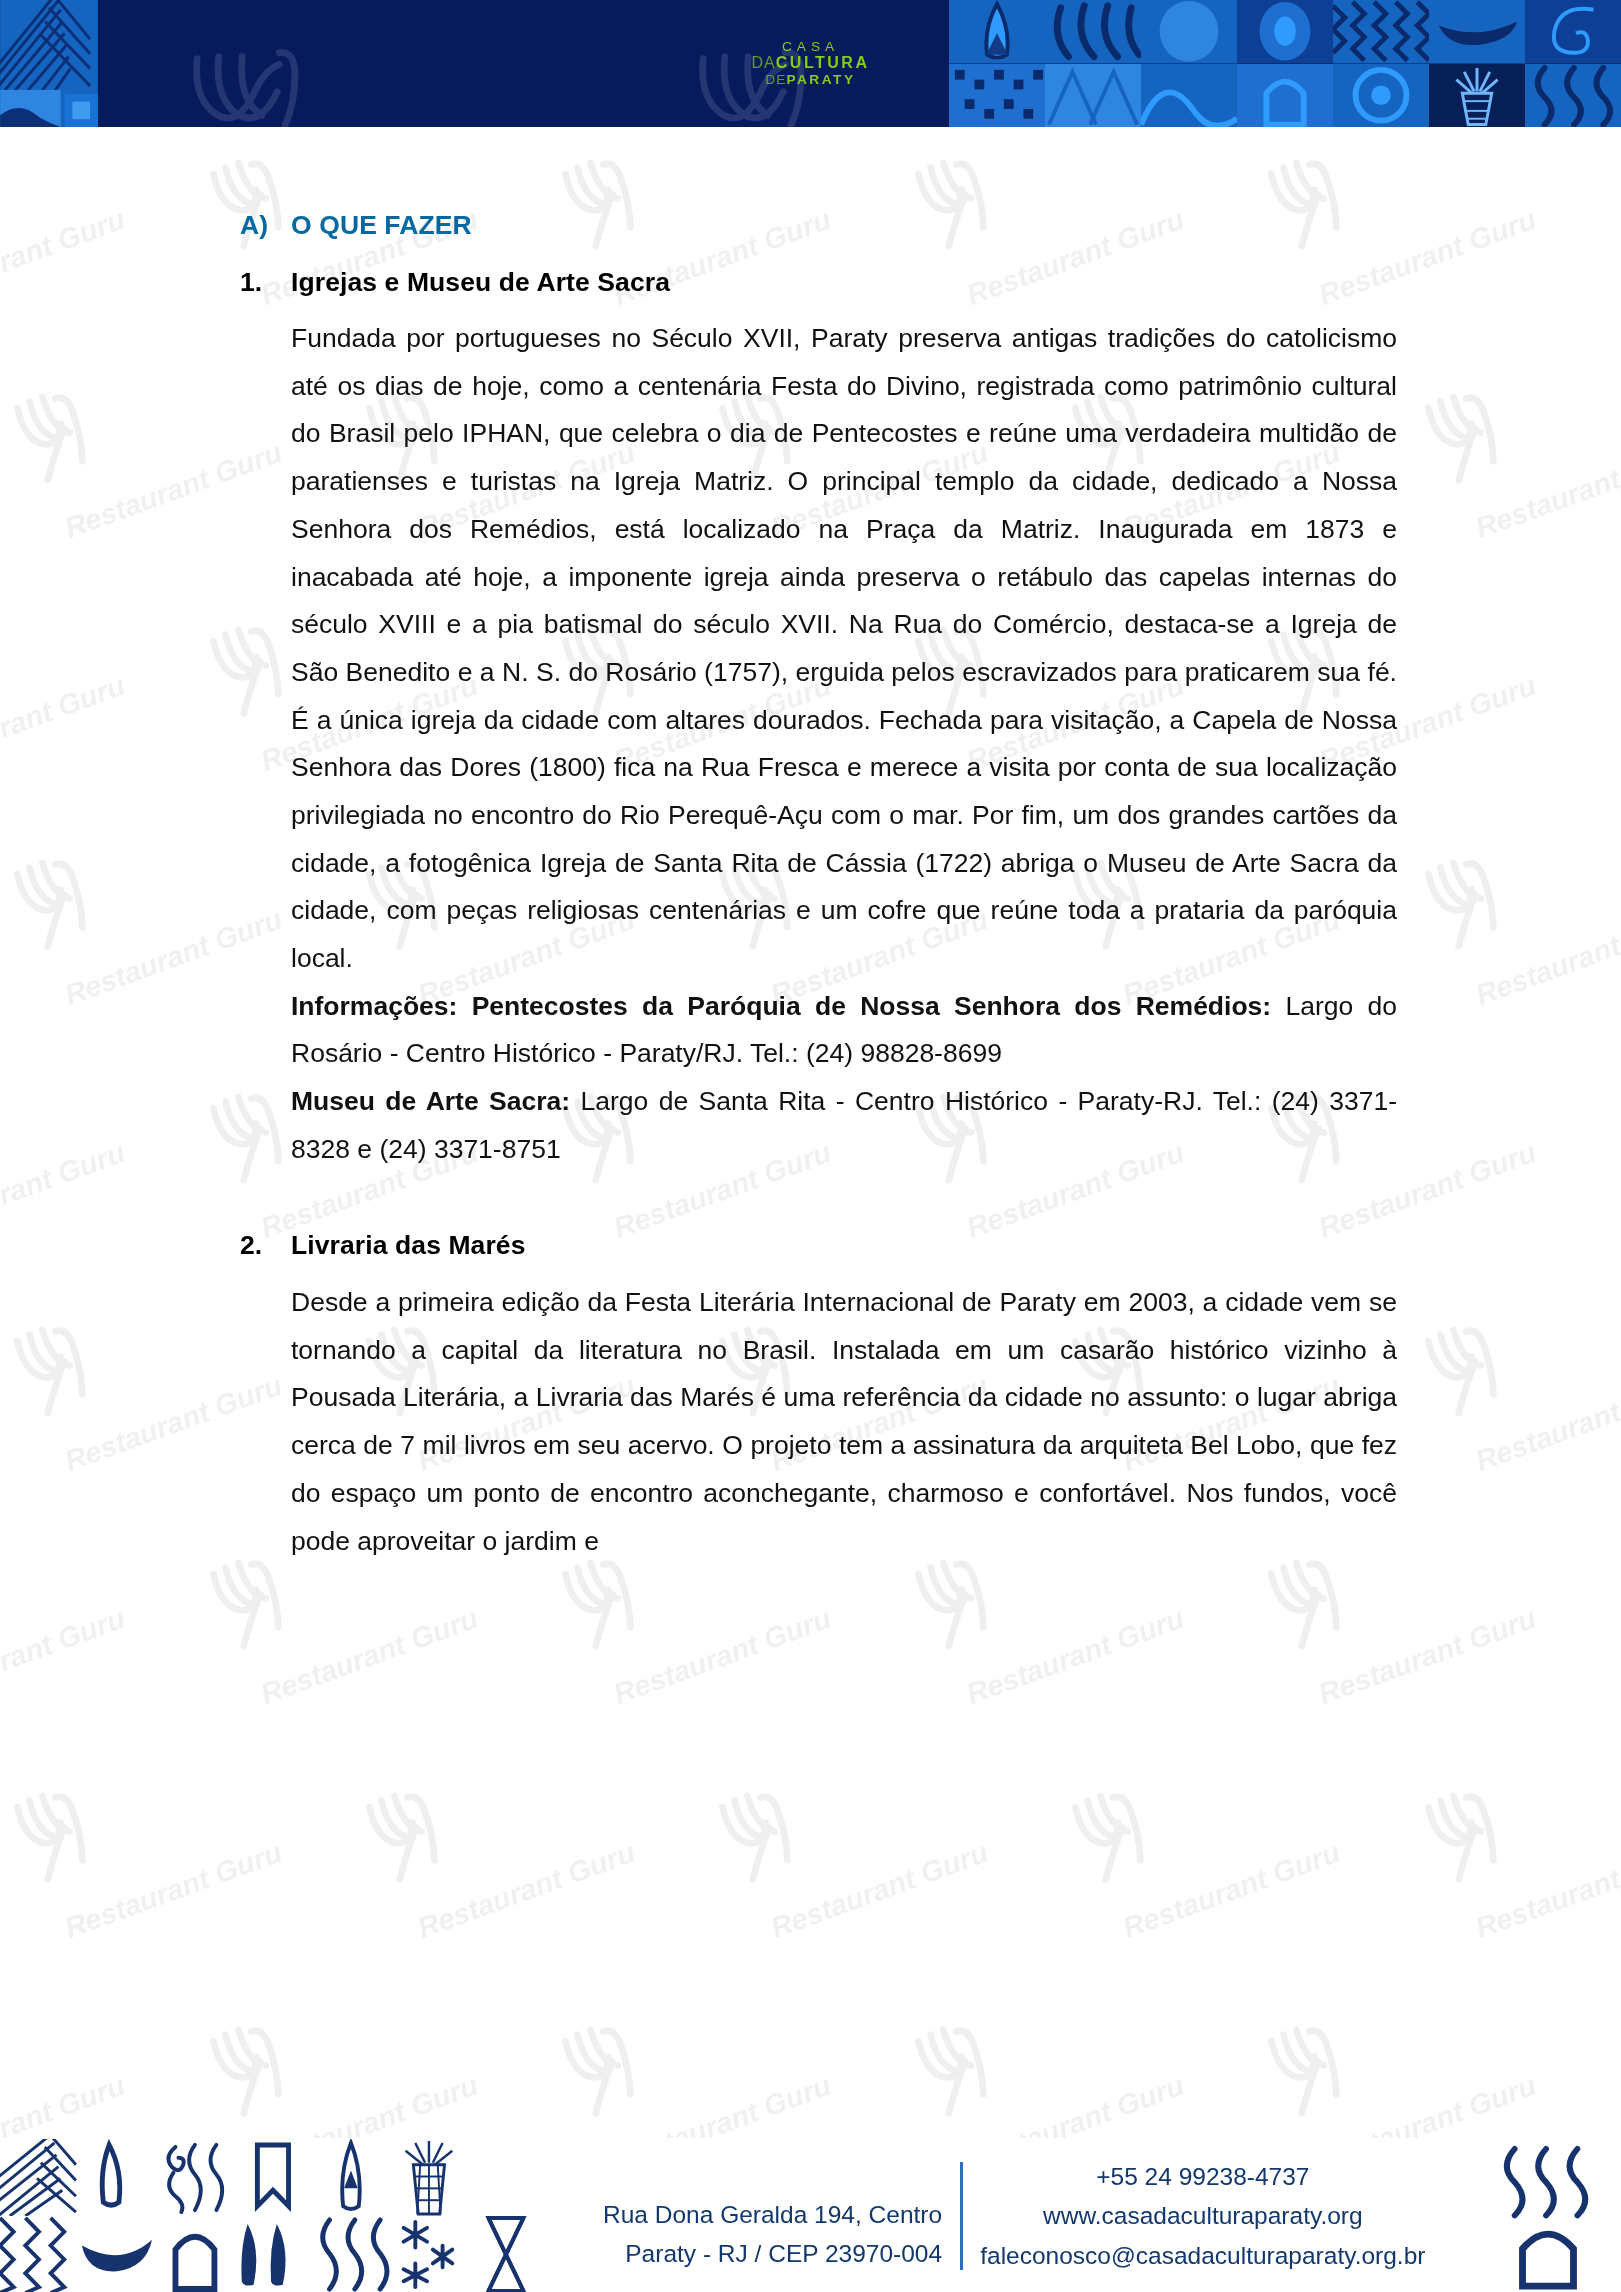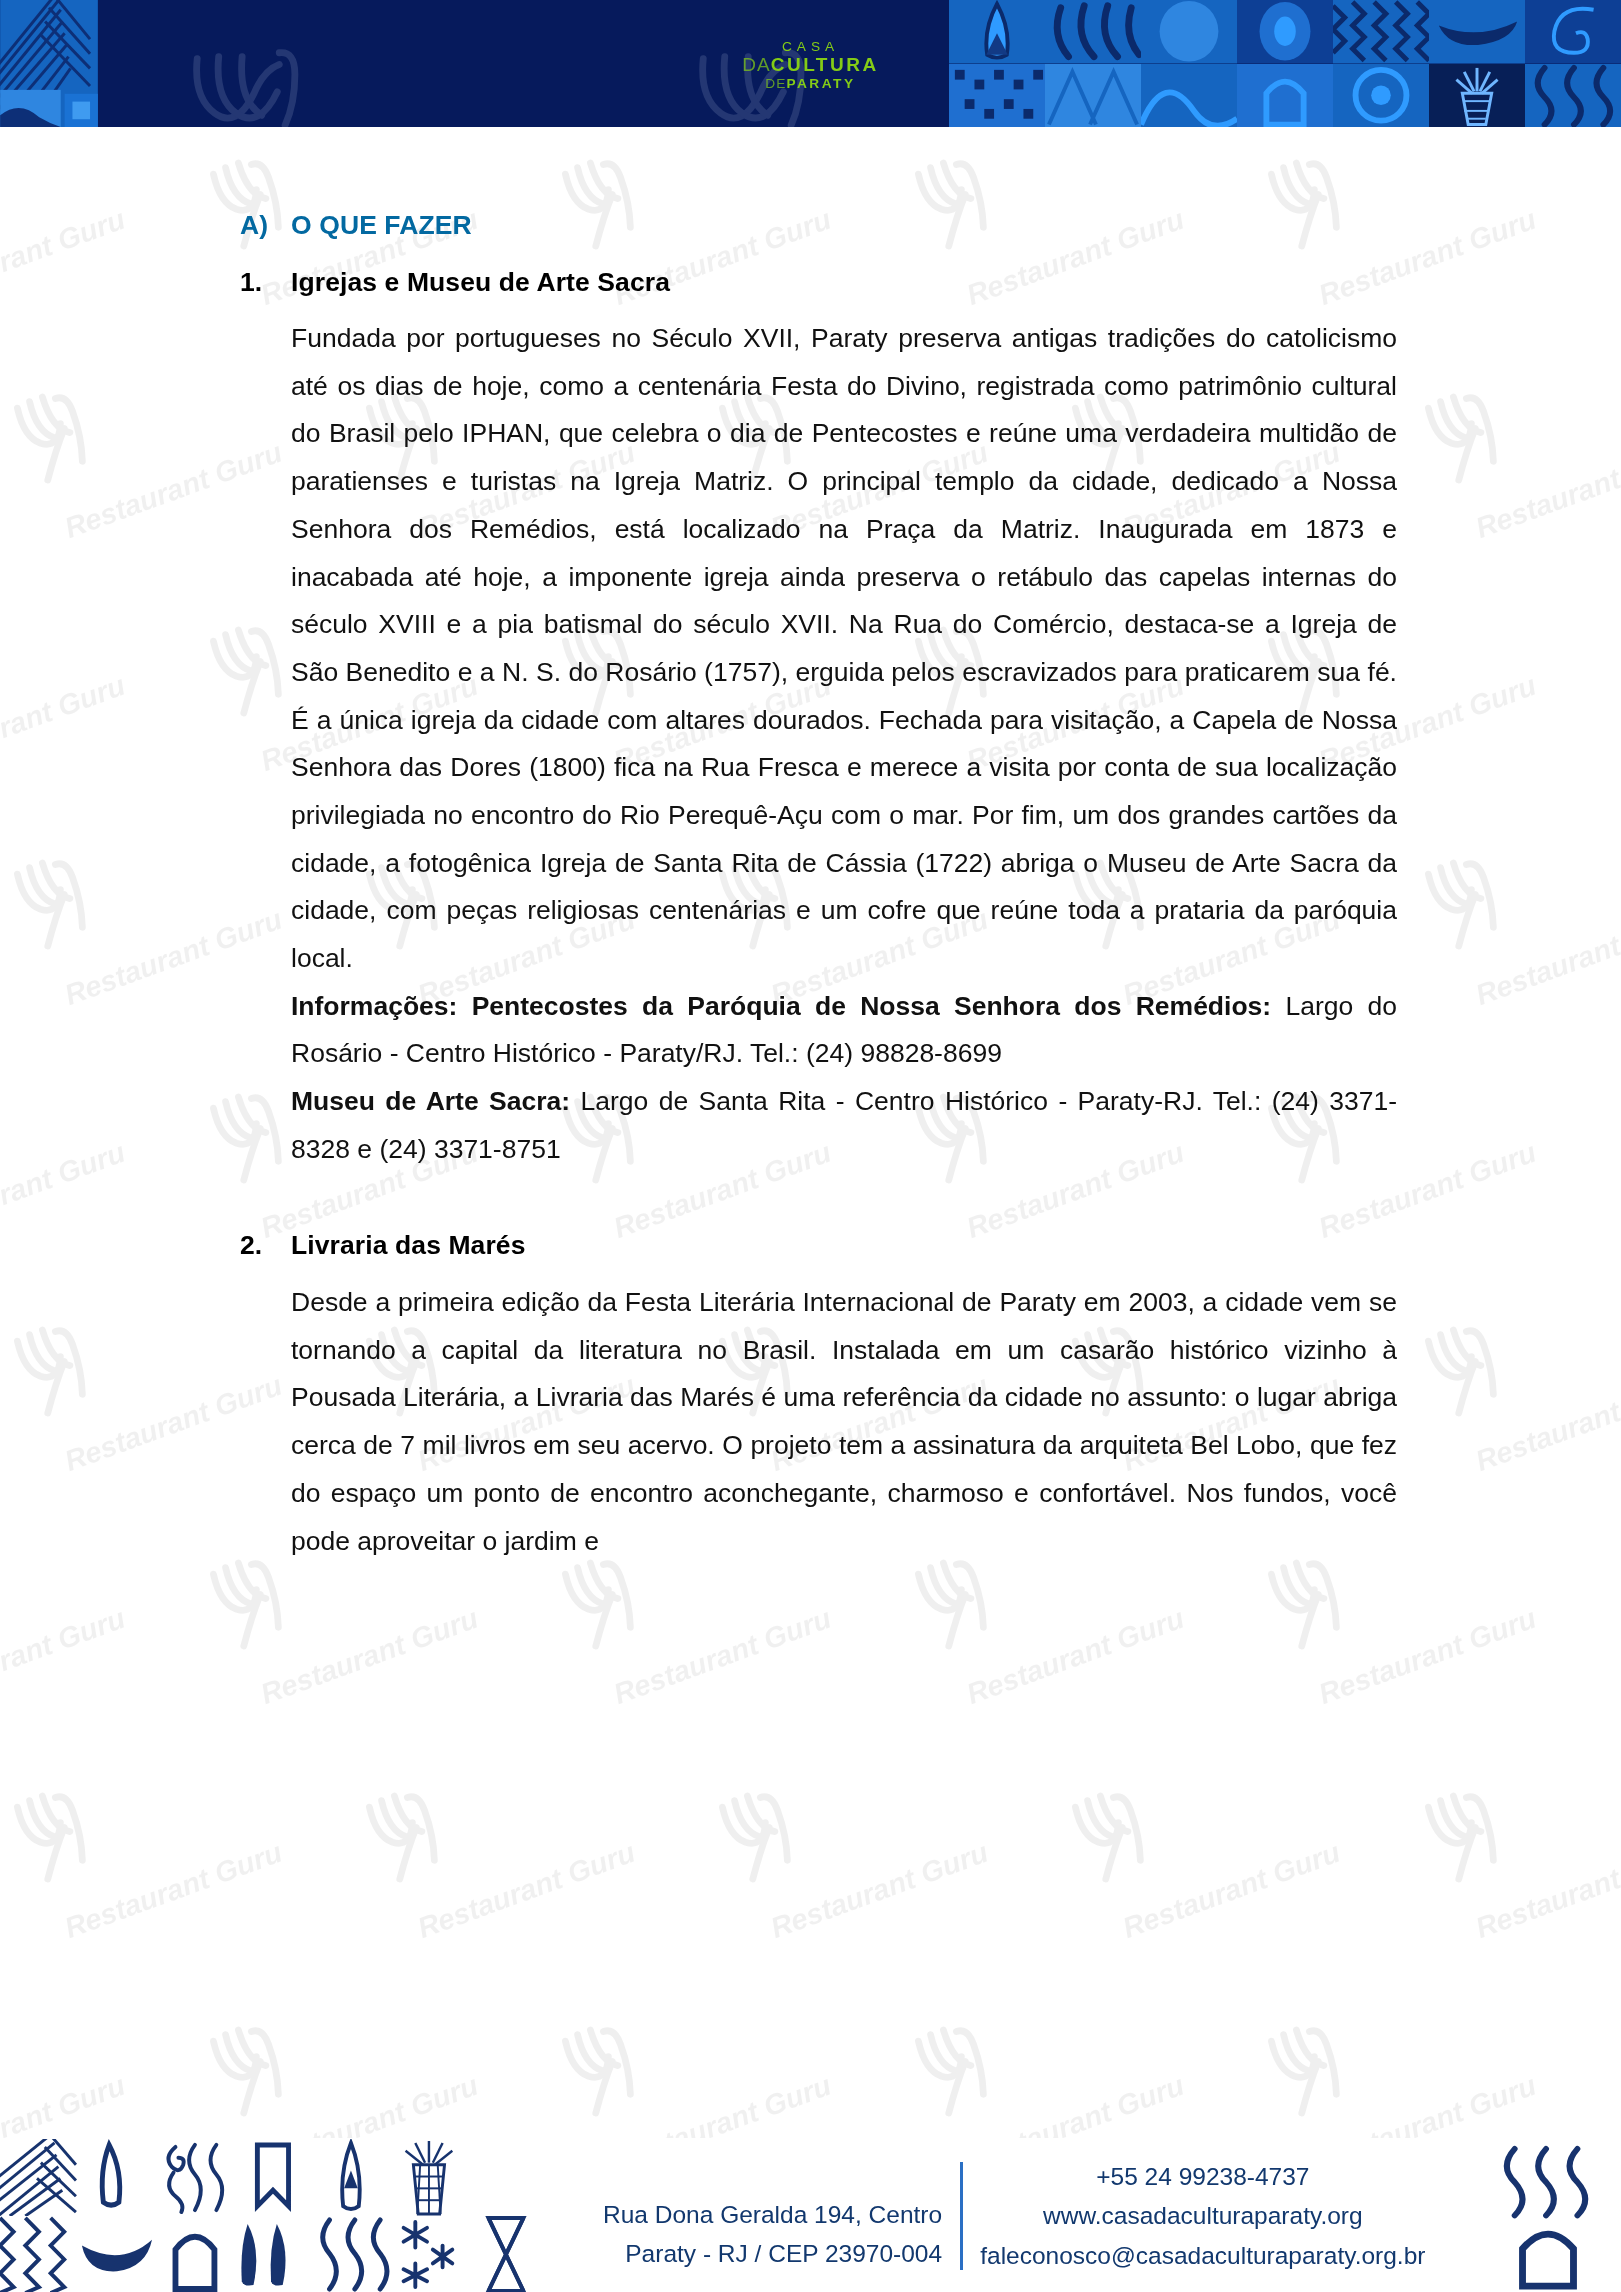--- a/index.html
+++ b/index.html
@@ -42,21 +42,21 @@
     text-align:center;
     z-index:5;
   }
   .logo-l1, .logo-l2, .logo-l3 {
     color:#84cc16;
     font-family:"Liberation Sans", sans-serif;
     line-height:1.12;
     letter-spacing:2.2px;
   }
   .logo-l1 { font-size:13.7px; font-weight:400; letter-spacing:4.9px; }
-  .logo-l2 { font-size:19px; font-weight:700; letter-spacing:2.5px; }
+  .logo-l2 { font-size:16px; font-weight:700; letter-spacing:2.5px; }
   .logo-l3 { font-size:13.7px; font-weight:700; letter-spacing:2.5px; }
   .logo-pre { font-weight:300; opacity:.72; letter-spacing:1px; }
 
   
   .page {
     position:absolute;
     top:127px; left:0;
     width:1621px;
     height:2011px;
     padding:0;

